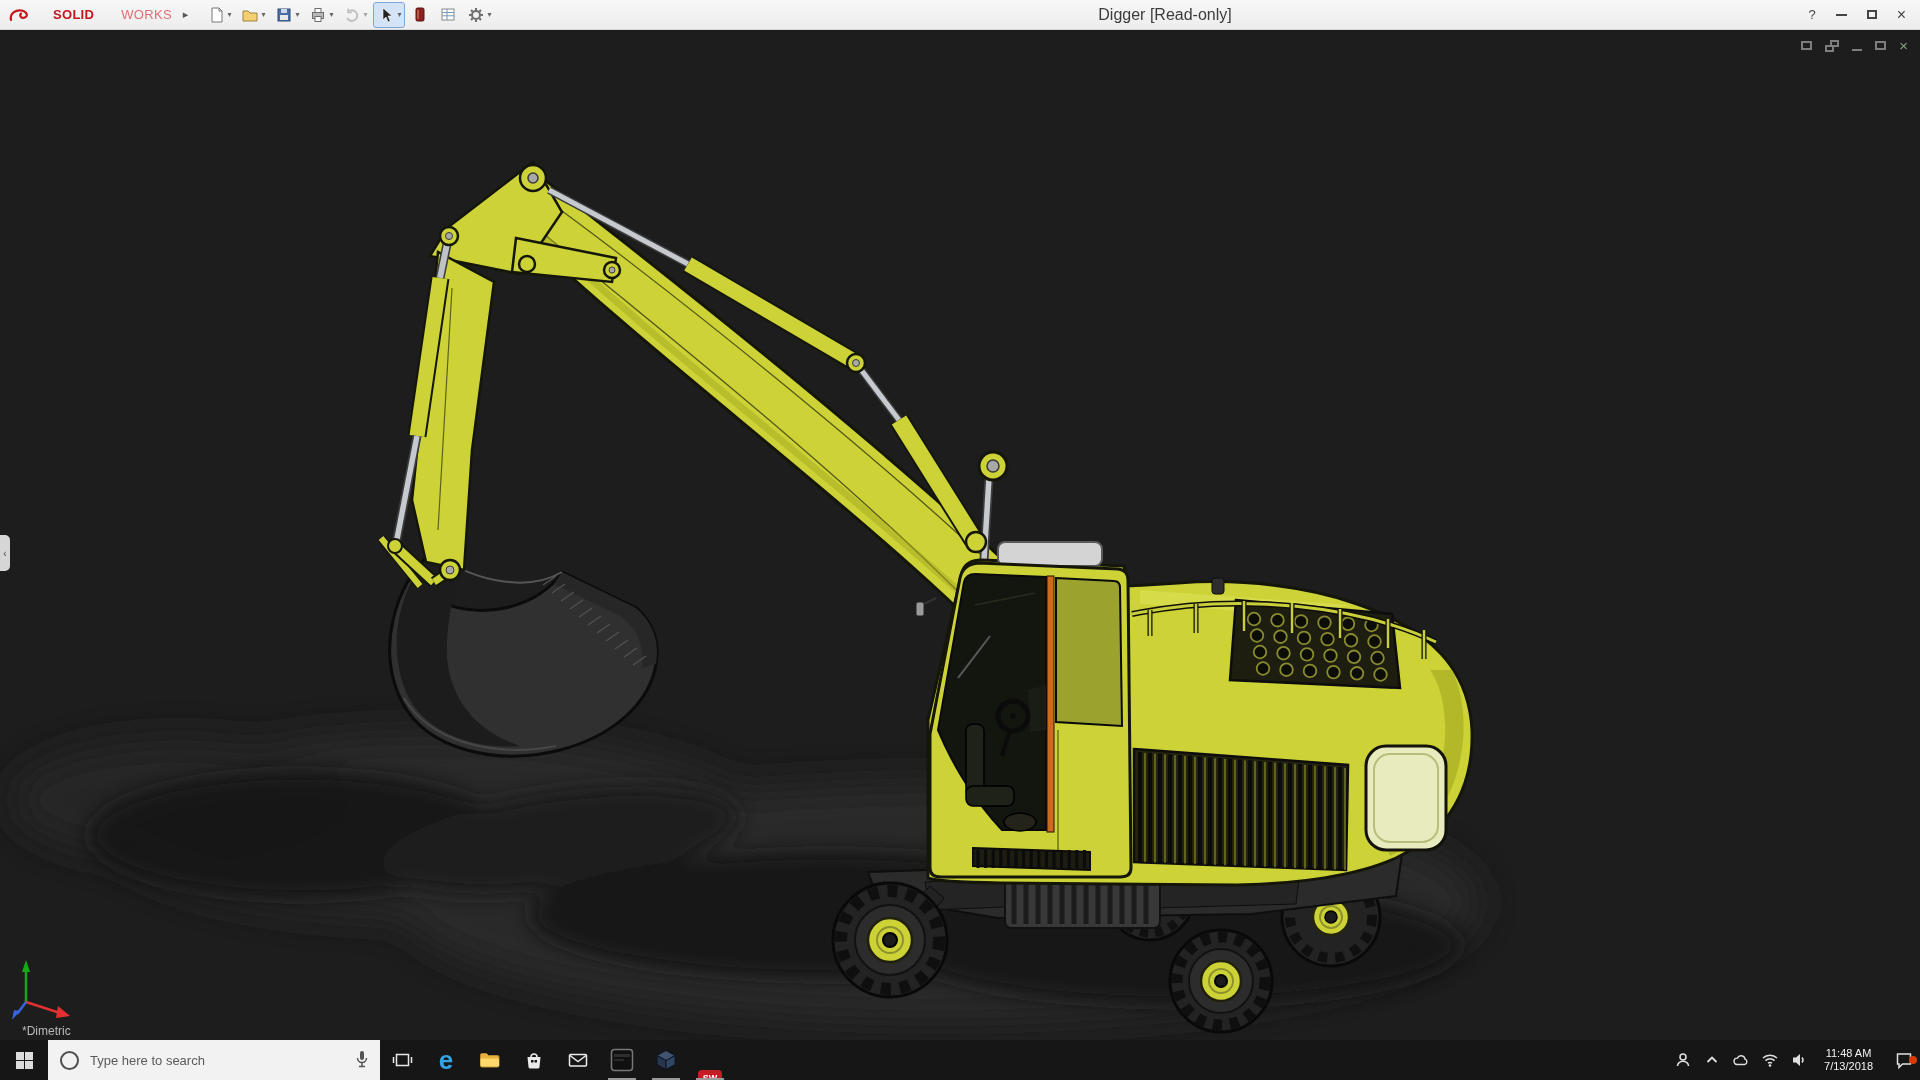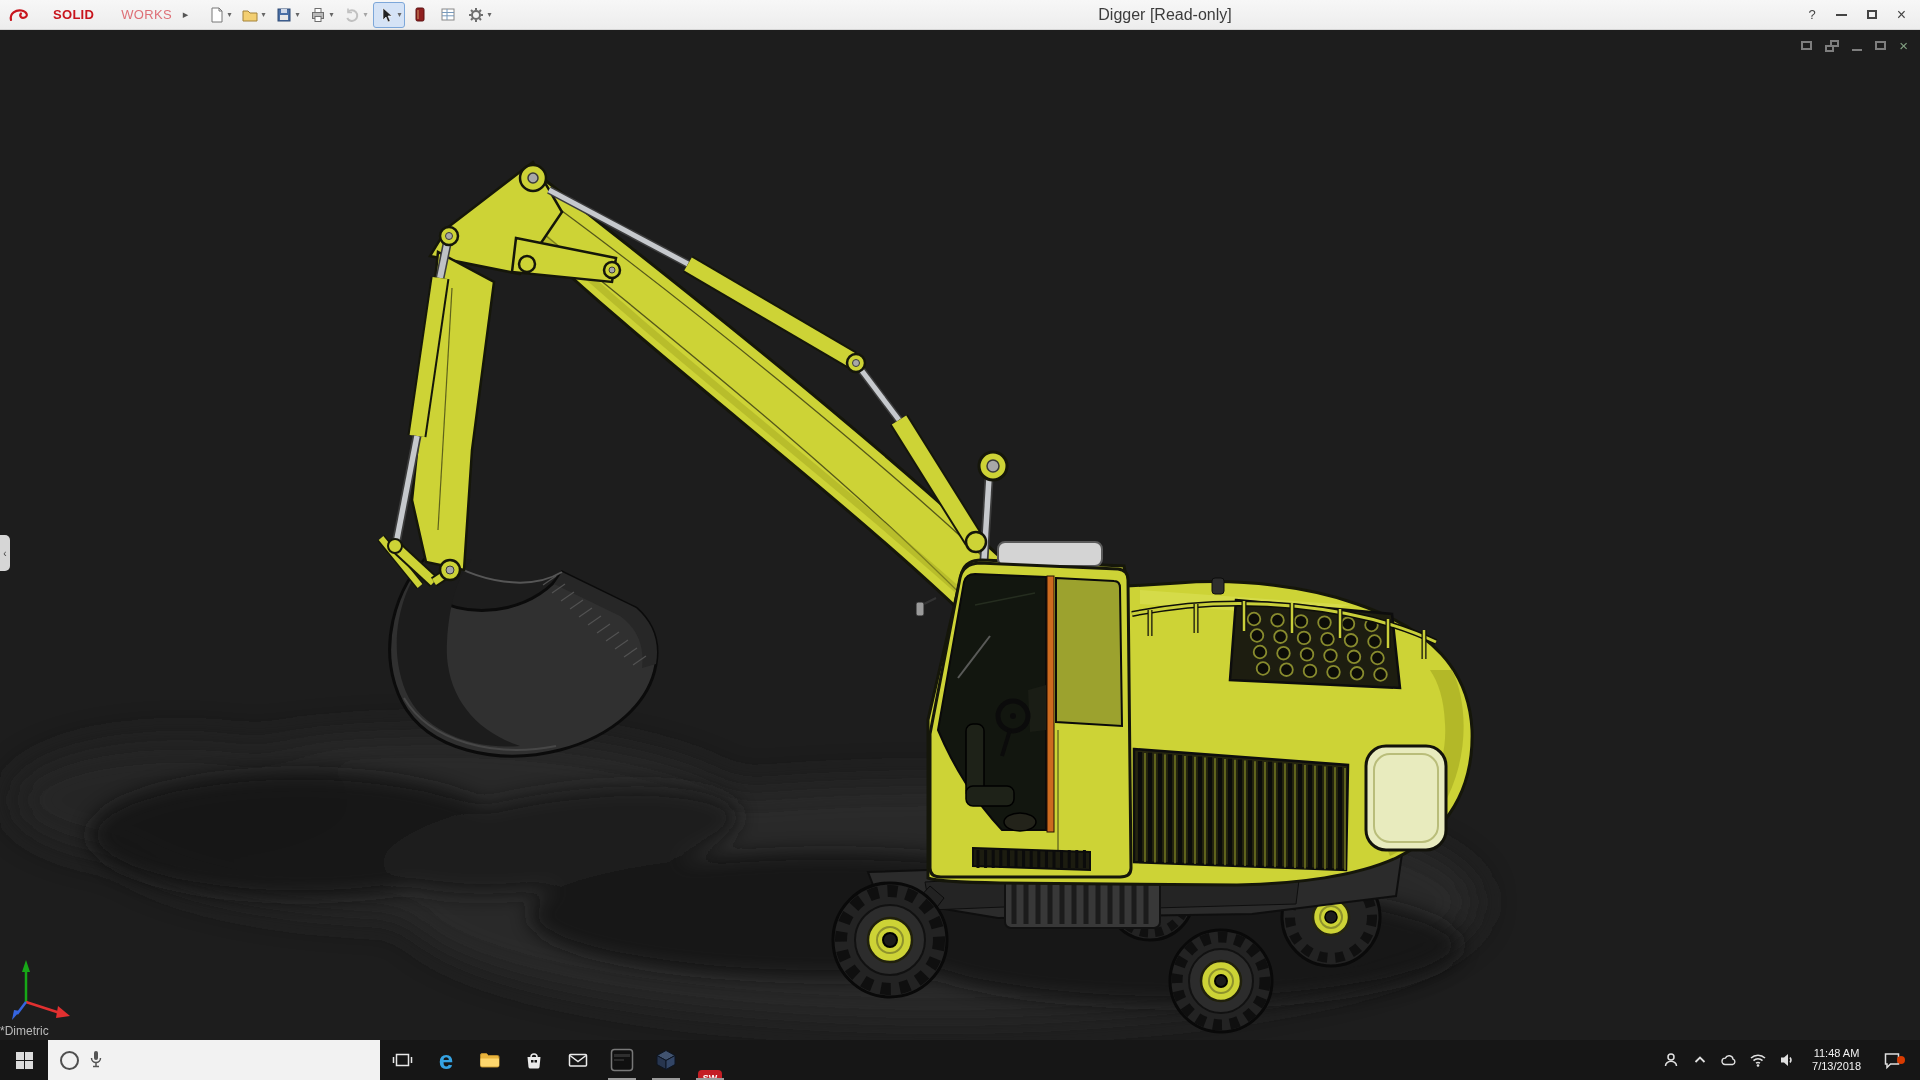--- a/index.html
+++ b/index.html
@@ -32,21 +32,21 @@
   .dc-box{width:11px;height:9px;border:2px solid #979797;box-sizing:border-box;}
   .dc-two{position:relative;width:14px;height:12px;}
   .dc-two i{position:absolute;display:block;width:9px;height:7px;border:2px solid #979797;box-sizing:border-box;}
   .dc-two i:first-child{right:0;top:0;}
   .dc-two i:last-child{left:0;bottom:0;background:#1d1d1d;}
   .dc-min{width:10px;height:2px;background:#979797;align-self:flex-end;margin-bottom:2px;}
   .dc-close{color:#9cc19c;font-size:15px;line-height:1;}
   .left-tab{position:absolute;left:0;top:505px;width:10px;height:36px;background:#d6d6d6;
     border-radius:0 5px 5px 0;display:flex;align-items:center;justify-content:center;
     font-size:10px;color:#444;z-index:5;}
-  .view-label{position:absolute;left:0;bottom:2px;color:#b9b9b9;font-size:12px;z-index:5;}
+  .view-label{position:absolute;left:22px;bottom:2px;color:#b9b9b9;font-size:12px;z-index:5;}
   .triad{position:absolute;left:8px;bottom:16px;z-index:5;}
 
   
   .taskbar{position:absolute;bottom:0;left:0;right:0;height:40px;background:#161616;
     display:flex;align-items:stretch;z-index:40;}
   .tb-start{width:48px;display:flex;align-items:center;justify-content:center;}
   .win-logo{display:grid;grid-template-columns:8px 8px;grid-template-rows:8px 8px;gap:1px;}
   .win-logo span{background:#dcdcdc;}
   .tb-search{width:332px;background:#f2f2f2;display:flex;align-items:center;position:relative;}
   .cortana{width:15px;height:15px;border:2px solid #4f4f4f;border-radius:50%;margin:0 9px 0 12px;flex:none;}
@@ -55,21 +55,21 @@
   input.search::placeholder{color:#5a5a5a;}
   .mic{margin-right:10px;flex:none;display:flex;}
   .tb-apps{display:flex;}
   .tb-app{width:44px;display:flex;align-items:center;justify-content:center;position:relative;}
   .runline{position:absolute;bottom:0;left:8px;right:8px;height:2px;background:#9a9a9a;}
   .edge-e{color:#35a3e3;font-size:26px;font-weight:700;line-height:1;}
   .sw-badge{width:24px;height:24px;border-radius:4px;background:#c41e25;display:flex;flex-direction:column;
     align-items:center;justify-content:center;line-height:1;margin-top:44px;}
   .sw-badge .t{color:#fff;font-size:9px;font-weight:700;}
   .sw-badge .y{color:#ffd24a;font-size:6px;margin-top:1px;}
-  .tb-tray{margin-left:auto;display:flex;align-items:center;gap:9px;padding-right:12px;}
+  .tb-tray{margin-left:auto;display:flex;align-items:center;gap:9px;padding-right:0;}
   .tray-ic{display:flex;align-items:center;justify-content:center;width:20px;}
   .clock{text-align:center;color:#f2f2f2;font-size:11px;line-height:13px;padding:0 6px;}
   .action{position:relative;width:32px;display:flex;align-items:center;justify-content:center;}
   .badge{position:absolute;right:3px;bottom:6px;width:8px;height:8px;border-radius:50%;background:#d83b01;}
 </style>
 </head>
 <body>
 
 <div class="app">
 
@@ -487,20 +487,21 @@
       <span class="win-logo">
           <span></span>
           <span></span>
           <span></span>
           <span></span>
         </span>
     </div>
 
     <div class="tb-search">
       <span class="cortana"></span>
+      <input class="search" placeholder="Type here to search" style="">
       <span class="mic">
         <svg width="16" height="20" viewBox="0 0 16 20">
           <rect x="6" y="1" width="4" height="9" rx="2" fill="#555"></rect>
           <path d="M3.5 8 a4.5 4.5 0 0 0 9 0" stroke="#555" stroke-width="1.5" fill="none"></path>
           <line x1="8" y1="13" x2="8" y2="16" stroke="#555" stroke-width="1.5"></line>
           <line x1="5" y1="16.5" x2="11" y2="16.5" stroke="#555" stroke-width="1.5"></line>
         </svg>
       </span>
     </div>
 

